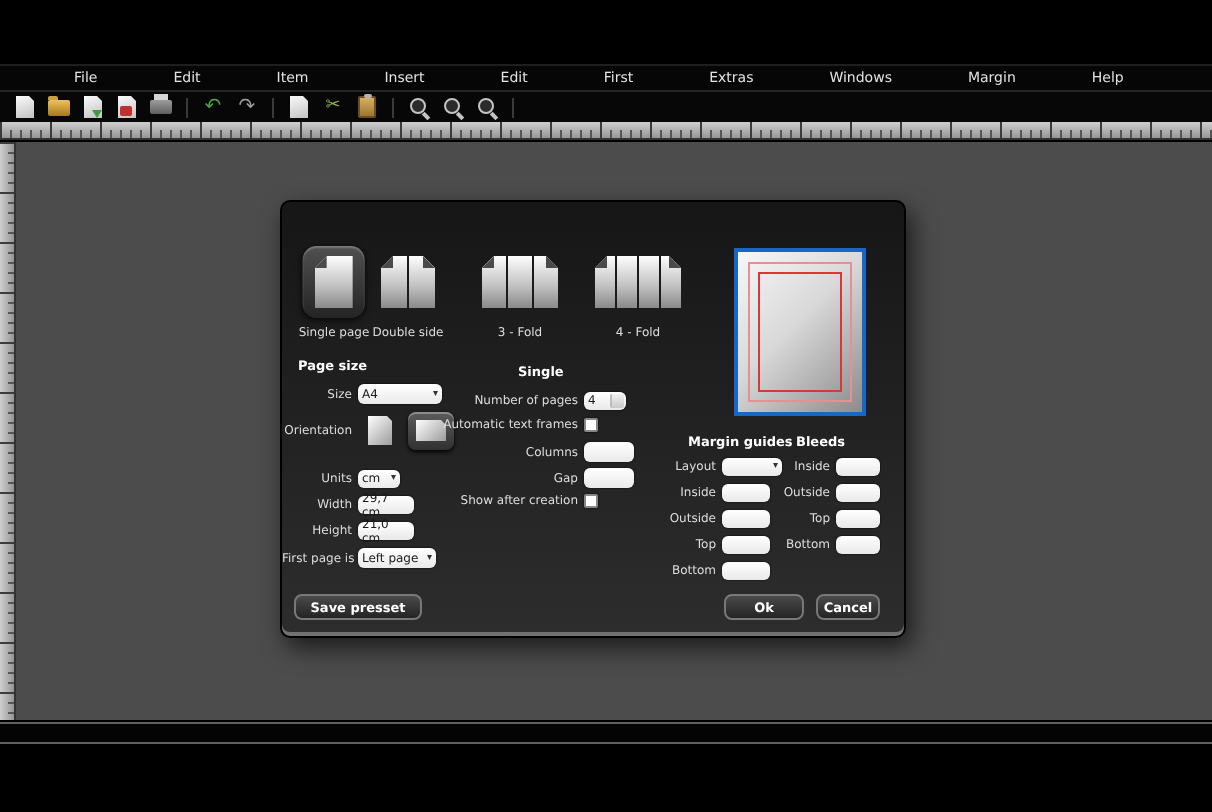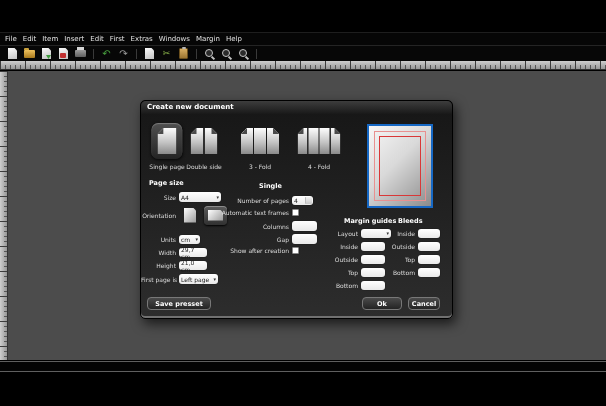--- a/index.html
+++ b/index.html
@@ -3,21 +3,21 @@
 <meta charset="utf-8">
 <style>
   * { margin:0; padding:0; box-sizing:border-box; }
   html,body { background:#000; }
   body { width:606px; height:406px; overflow:hidden; font-family:"DejaVu Sans",sans-serif; }
   .screen { position:relative; width:606px; height:406px; background:#000; }
 
   
   .menubar { position:absolute; left:0; top:32px; width:100%; height:13px; background:#060606;
              border-top:1px solid #1e1e1e; display:flex; align-items:center; gap:6px; padding-left:5px; }
-  .menu-item { font-size:7px; color:#e3e3e3; line-height:13px; cursor:default; }
+  .menu-item { font-size:7px; color:#e3e3e3; line-height:13px; cursor:default;margin-left:32px; }
 
   
   .toolbar { position:absolute; left:0; top:45px; width:100%; height:16px; background:#070707;
              border-top:1px solid #242424; display:flex; align-items:center; gap:4px; padding-left:6px; }
   .tb-sep { width:1px; height:10px; background:#3a3a3a; margin:0 2px; }
   .tb-btn { width:13px; height:13px; display:flex; align-items:center; justify-content:center; }
   .i-page { width:9px; height:11px; background:linear-gradient(160deg,#fbfbfb,#c2c2c2);
             clip-path:polygon(0 0,6.5px 0,9px 2.5px,9px 11px,0 11px); position:relative; }
   .i-save::after { content:''; position:absolute; right:0px; bottom:0px; width:5px; height:4px;
             background:#3f9d3f; clip-path:polygon(0 0,100% 0,50% 100%); }
@@ -175,23 +175,20 @@
       </span>
     <span class="tb-sep"></span>
   </div>
 
   <div class="ruler-h"></div>
 
   <div class="workspace">
     <div class="ruler-v"></div>
 
     <div class="dialog">
-      <div class="dlg-titlebar">
-        <div class="dlg-title">Create new document</div>
-      </div>
 
       <div class="doctype selected" style="left:26px;">
         <div class="dt-wrap">
             <div class="dt-icon">
           <div class="panel fold-left" style="width:19px;"></div>
         </div>
           </div>
         <div class="dt-label">Single page</div>
       </div>
       <div class="doctype" style="left:63px;">

